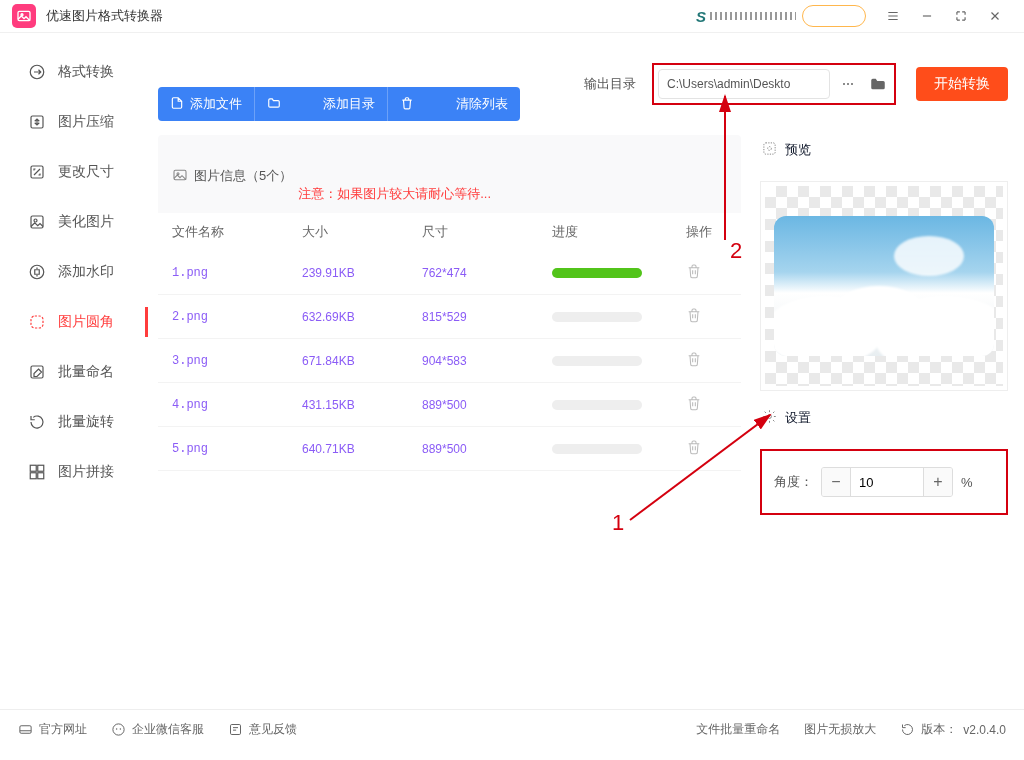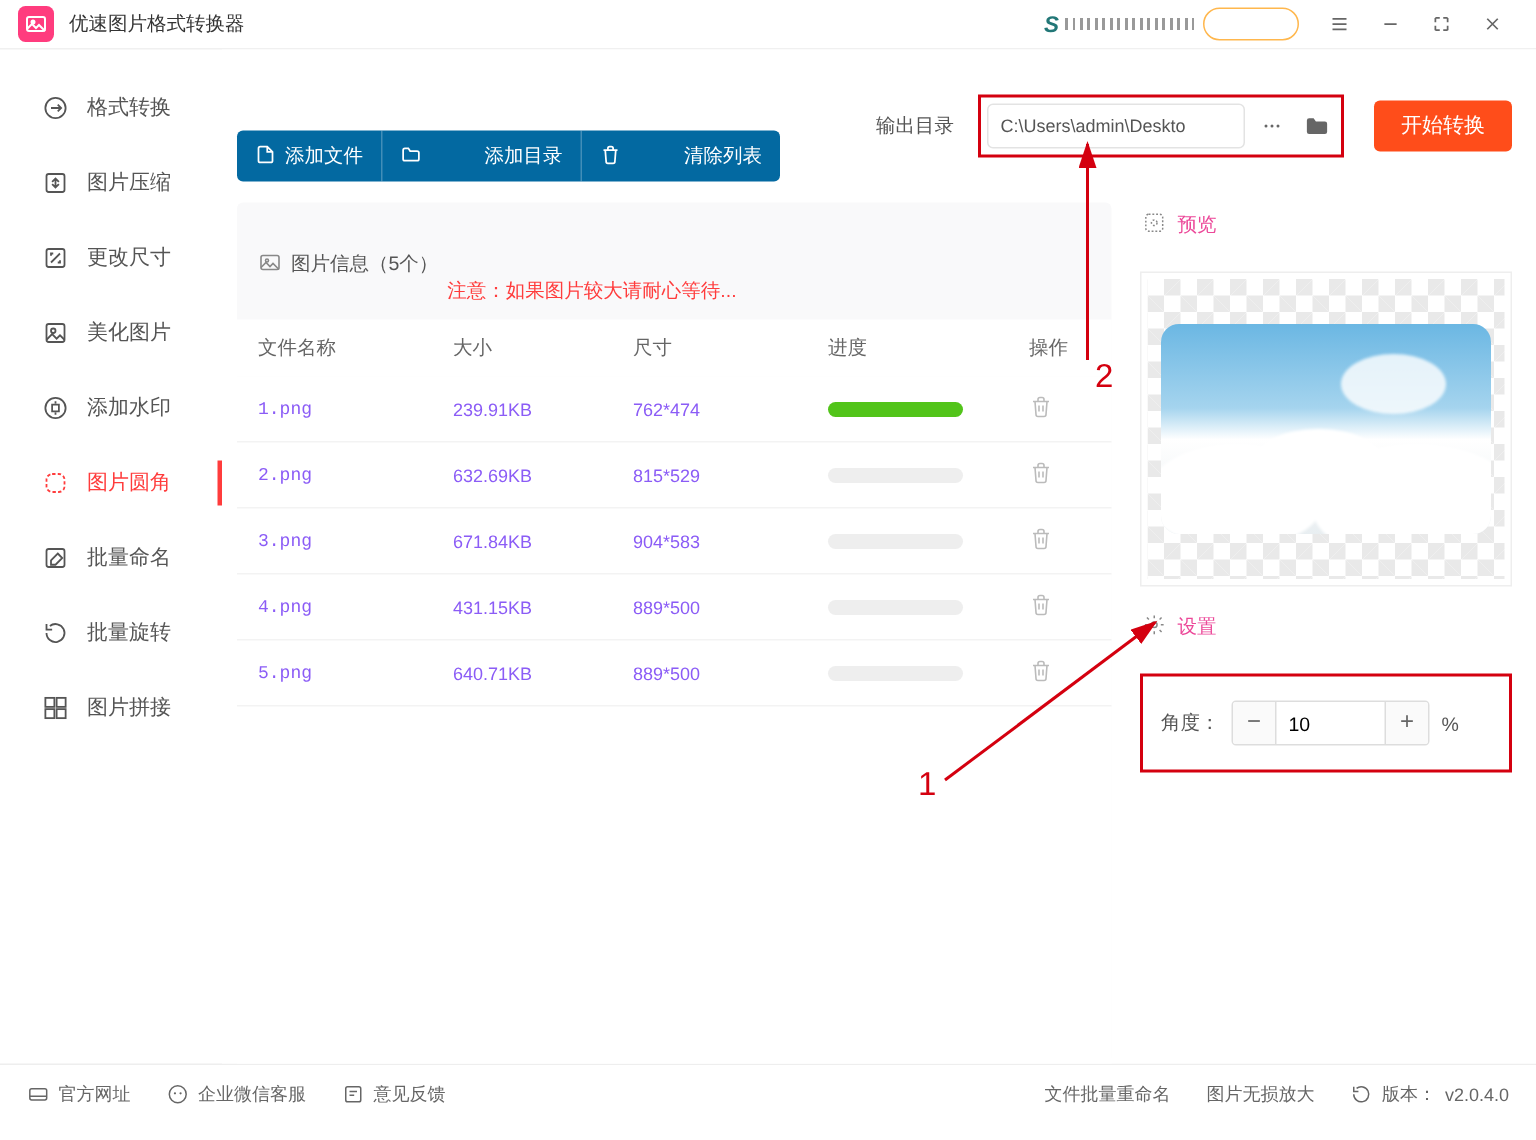--- a/index.html
+++ b/index.html
@@ -22,21 +22,21 @@
 .layout { display: flex; height: 676px; }
 .sidebar { width: 148px; padding-top: 14px; }
 .side-item { height: 50px; display: flex; align-items: center; padding-left: 28px; gap: 12px; color: #555; font-size: 14px; cursor: pointer; position: relative; }
 .side-item.active { color: #ff3c3c; }
 .side-item.active::after { content: ""; position: absolute; right: 0; top: 10px; bottom: 10px; width: 3px; background: #ff3c3c; }
 .side-item .ic { width: 18px; height: 18px; display: flex; align-items: center; justify-content: center; color: inherit; }
 
 
 .main { flex: 1; background: #fff; padding: 14px 16px 0 10px; display: flex; flex-direction: column; }
 .toolbar { display: flex; align-items: center; gap: 10px; }
-.btn-group { display: flex; background: #0369a1; border-radius: 4px; overflow: hidden; margin-top: 40px; }
+.btn-group { display: flex; background: #3b82f6; border-radius: 4px; overflow: hidden; margin-top: 40px; }
 .btn-blue { color: #fff; font-size: 13px; padding: 8px 12px; display: flex; align-items: center; gap: 6px; cursor: pointer; }
 .btn-blue + .btn-blue { border-left: 1px solid rgba(255,255,255,0.25); gap: 42px; }
 .tb-spacer { flex: 1; }
 .out-label { font-size: 13px; color: #555; margin-right: 6px; }
 .out-wrap { display: flex; align-items: center; gap: 6px; padding: 4px; border: 2px solid #d4000f; }
 .out-input { width: 172px; height: 30px; border: 1px solid #e3e3e3; border-radius: 4px; padding: 0 8px; font-size: 12px; color: #555; }
 .icon-btn { width: 24px; height: 24px; color: #666; display: flex; align-items: center; justify-content: center; cursor: pointer; }
 .btn-start { margin-left: 10px; background: #ff4d1a; color: #fff; font-size: 14px; padding: 8px 18px; border-radius: 4px; cursor: pointer; }
 
 .content { display: flex; gap: 19px; margin-top: 14px; flex: 1; min-height: 0; }
@@ -49,21 +49,21 @@
 .col-dim { width: 130px; }
 .col-prog { width: 130px; }
 .col-op { flex: 1; text-align: left; padding-left: 4px;}
 .table-body { flex: 1; background: #fff; }
 .row { display: flex; align-items: center; padding: 12px 14px; font-size: 12px; color: #8b5cf6; border-bottom: 1px solid #f3f3f3; }
 .prog-bar { width: 90px; height: 10px; border-radius: 5px; background: #eee; }
 .prog-bar.full { background: #52c41a; }
 .del-ic { color: #bbb; cursor: pointer; width: 16px; height: 16px; }
 
 .right-panel { width: 248px; display: flex; flex-direction: column; gap: 12px; }
-.section-title { font-size: 13px; color: #ec4899; display: flex; align-items: center; gap: 8px; padding: 6px 2px 10px; }
+.section-title { font-size: 13px; color: #0f172a; display: flex; align-items: center; gap: 8px; padding: 6px 2px 10px; }
 .preview-box { border:1px solid #eee;padding:4px;}
 .checker { width: 100%; height: 200px; background-image: linear-gradient(45deg,#e9e9e9 25%,transparent 25%),linear-gradient(-45deg,#e9e9e9 25%,transparent 25%),linear-gradient(45deg,transparent 75%,#e9e9e9 75%),linear-gradient(-45deg,transparent 75%,#e9e9e9 75%); background-size: 22px 22px; background-position: 0 0,0 11px,11px -11px,-11px 0; display: flex; align-items: center; justify-content: center; padding: 6px; }
 .preview-img { width: 220px; height: 140px; border-radius: 12px; background: linear-gradient(to bottom,#6bb7e3 0%,#a5d4ee 40%,#fff 55%,#e8eef1 100%); position: relative; overflow: hidden; }
 .cloud { position: absolute; background: #fff; border-radius: 50%; filter: blur(1px); }
 
 .settings-box { border: 2px solid #d4000f; padding: 16px 12px; display: flex; align-items: center; gap: 8px; font-size: 13px; color: #555; }
 .stepper { display: flex; border: 1px solid #ddd; border-radius: 3px; overflow: hidden; }
 .stepper button { width: 28px; height: 28px; background: #fafafa; border: none; cursor: pointer; color: #666; font-size: 16px; }
 .stepper input { width: 74px; border: none; border-left: 1px solid #ddd; border-right: 1px solid #ddd; padding: 0 8px; font-size: 13px; }
 

